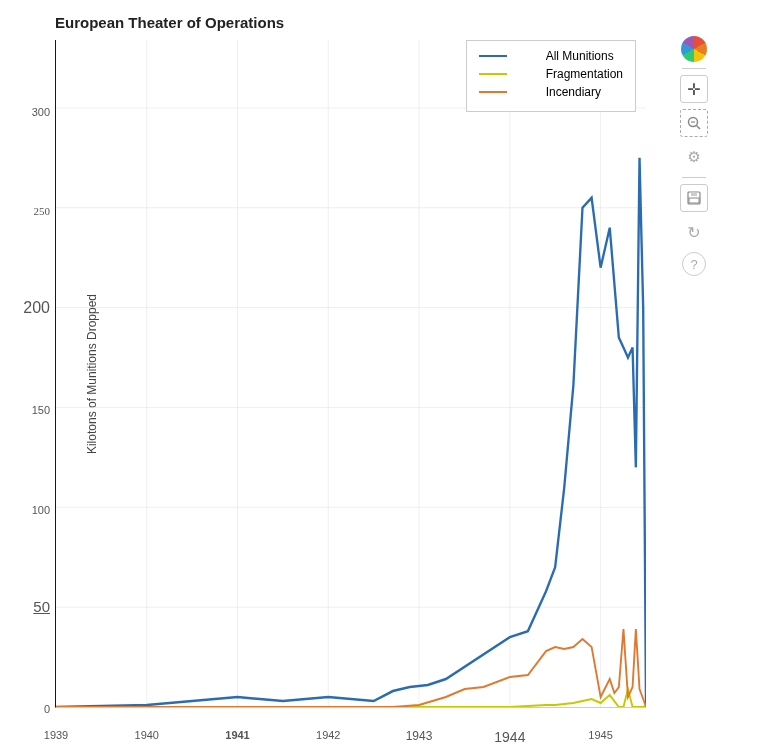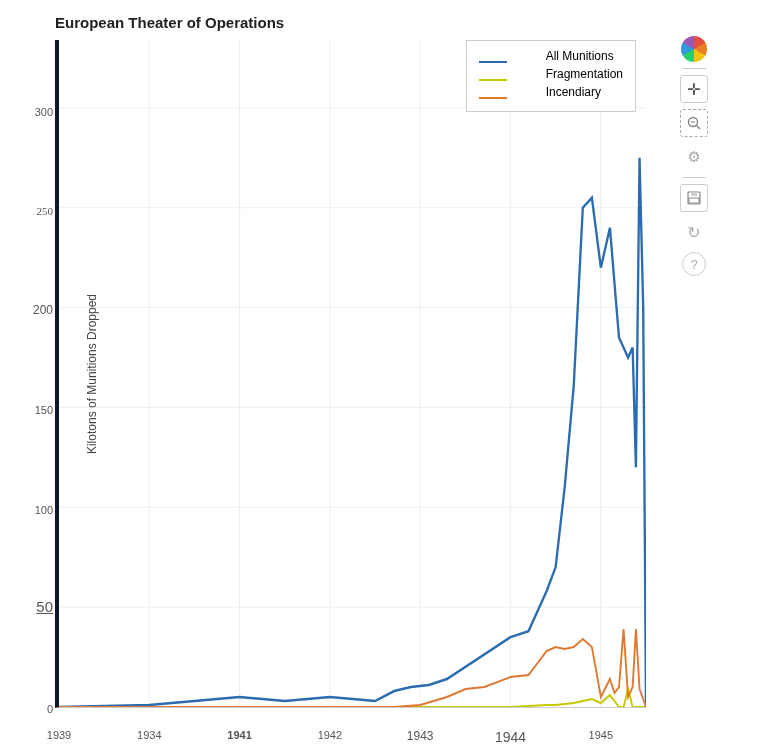--- a/index.html
+++ b/index.html
@@ -32,35 +32,35 @@
       font-size: 12px;
       color: #444;
       white-space: nowrap;
     }
     .chart-area {
       position: absolute;
       top: 40px;
       left: 55px;
       right: 70px;
       bottom: 40px;
-      border-left: 4px solid #0f172a;
+      border-left: 1px solid #0f172a;
       border-bottom: 1px solid #ccc;
     }
     .legend {
       position: absolute;
       top: 40px;
       right: 80px;
       background: rgba(255,255,255,0.9);
       border: 1px solid #ccc;
       padding: 8px 12px;
       font-size: 12px;
     }
     .legend-item {
       display: flex;
-      align-items: flex-end;
+      align-items: center;
       margin-bottom: 4px;
       gap: 33px;
     }
     .legend-line {
       width: 28px;
       height: 2px;
       margin-right: 6px;
     }
     
     .toolbar {
@@ -212,31 +212,31 @@
           625.0,660
           628,668
         "></polyline>
 
     </svg>
 
     
     <div style="position:absolute;top:0;left:-40px;bottom:0;width:38px;">
       <span style="position:absolute;bottom:calc(300/335*100% - 8px);right:4px;font-size:11px;color:#555;">300</span>
       <span style="position:absolute;bottom:calc(250/335*100% - 8px);right:4px;font-size:11px;color:#555;font-family:Liberation Serif, serif;">250</span>
-      <span style="position:absolute;bottom:calc(200/335*100% - 8px);right:4px;font-size:12px;color:#555;">200</span>
+      <span style="position:absolute;bottom:calc(200/335*100% - 8px);right:4px;font-size:16px;color:#555;">200</span>
       <span style="position:absolute;bottom:calc(150/335*100% - 8px);right:4px;font-size:11px;color:#555;">150</span>
       <span style="position:absolute;bottom:calc(100/335*100% - 8px);right:4px;font-size:11px;color:#555;">100</span>
       <span style="position:absolute;bottom:calc(50/335*100% - 8px);right:4px;font-size:15px;color:#555;text-decoration:underline;">50</span>
       <span style="position:absolute;bottom:-8px;right:4px;font-size:11px;color:#555;">0</span>
     </div>
 
     
     <div style="position:absolute;bottom:-22px;left:0;right:0;">
       <span style="position:absolute;left:calc(0/628*100%);transform:translateX(-50%);font-size:11px;color:#555;">1939</span>
-      <span style="position:absolute;left:calc(96.6/628*100%);transform:translateX(-50%);font-size:11px;color:#555;">1934</span>
+      <span style="position:absolute;left:calc(96.6/628*100%);transform:translateX(-50%);font-size:11px;color:#555;">1940</span>
       <span style="position:absolute;left:calc(193.2/628*100%);transform:translateX(-50%);font-size:11px;color:#555;font-weight:bold;">1941</span>
       <span style="position:absolute;left:calc(289.8/628*100%);transform:translateX(-50%);font-size:11px;color:#555;">1942</span>
       <span style="position:absolute;left:calc(386.4/628*100%);transform:translateX(-50%);font-size:12px;color:#555;">1943</span>
       <span style="position:absolute;left:calc(483.1/628*100%);transform:translateX(-50%);font-size:14px;color:#555;">1944</span>
       <span style="position:absolute;left:calc(579.7/628*100%);transform:translateX(-50%);font-size:11px;color:#555;">1945</span>
     </div>
   </div>
 
   <div class="legend">
     <div class="legend-item">

